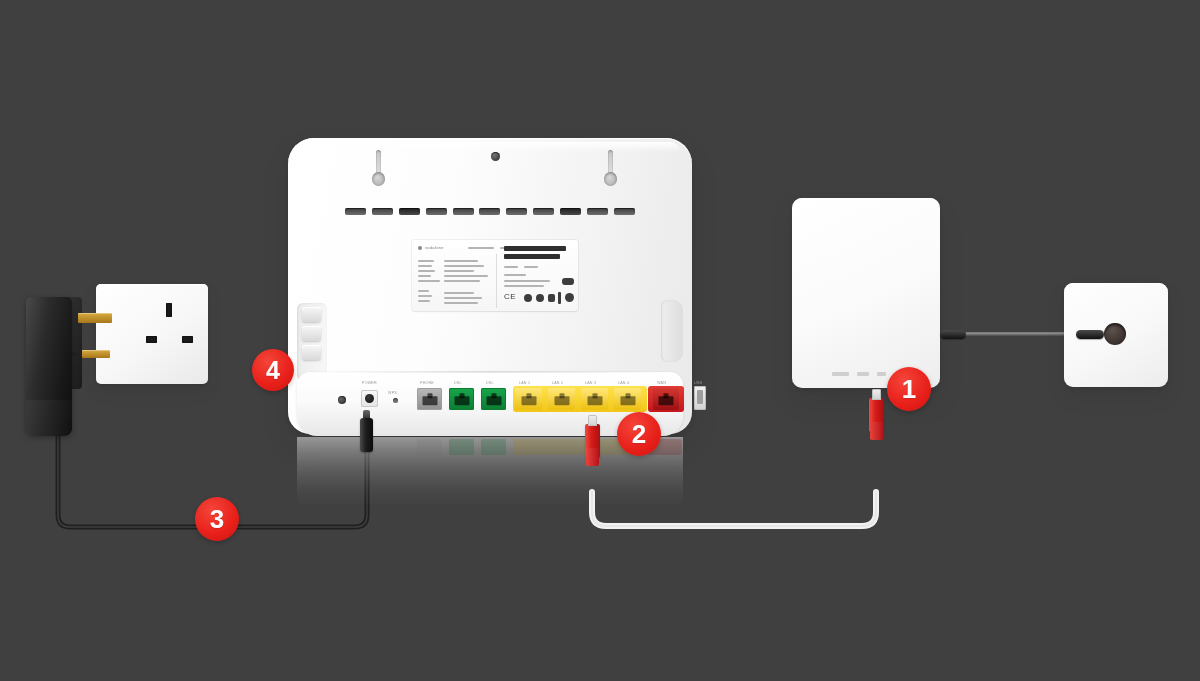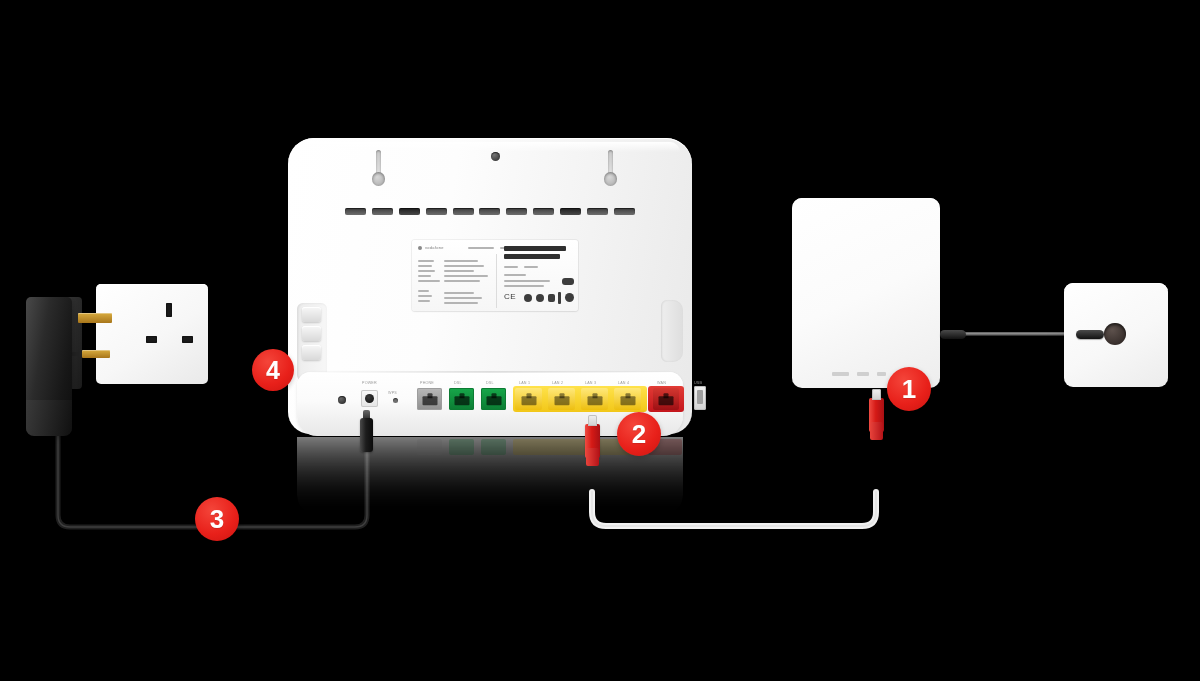--- a/index.html
+++ b/index.html
@@ -248,21 +248,21 @@
   .badge{position:absolute;border-radius:50%;
     display:flex;align-items:center;justify-content:center;
     color:#ffffff;font-family:"Liberation Sans",sans-serif;font-weight:700;
     box-shadow:0 2px 5px rgba(0,0,0,.22);
     text-shadow:0 1px 1px rgba(0,0,0,.12);
     user-select:none;}
 </style>
 </head>
 <body>
 
-<div id="stage" style="background: #000000;">
+<div id="stage" style="background: #404040;">
 
   <svg class="abs" id="cables-svg" viewBox="0 0 1200 681">
 
     <path d="M 58 432 L 58 515 Q 58 527 70 527 L 355 527 Q 367 527 367 515 L 367 450" fill="none" stroke="#202020" stroke-width="5" stroke-linecap="round"></path>
     <path d="M 58 432 L 58 515 Q 58 527 70 527 L 355 527 Q 367 527 367 515 L 367 450" fill="none" stroke="#5a5a5a" stroke-width="1.4" stroke-linecap="round" opacity=".55"></path>
 
     <path d="M 592 492 L 592 512 Q 592 526 606 526 L 862 526 Q 876 526 876 512 L 876 492" fill="none" stroke="#f2f2f2" stroke-width="6" stroke-linecap="round"></path>
     <path d="M 592 492 L 592 512 Q 592 526 606 526 L 862 526 Q 876 526 876 512 L 876 492" fill="none" stroke="#e2e2e2" stroke-width="2" stroke-linecap="round" opacity=".8"></path>
 
     <line x1="948" y1="334" x2="1098" y2="334" stroke="#6d6d6d" stroke-width="3.2" stroke-linecap="round"></line>

